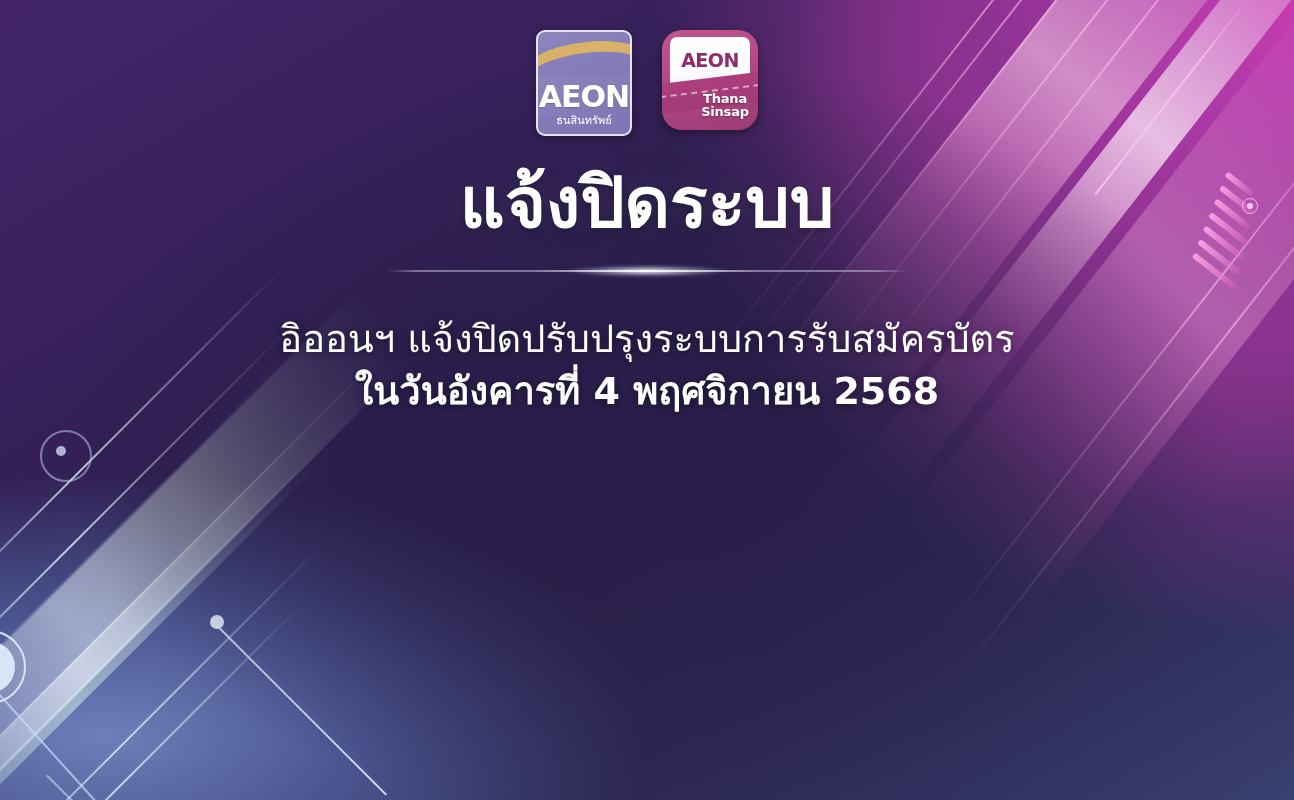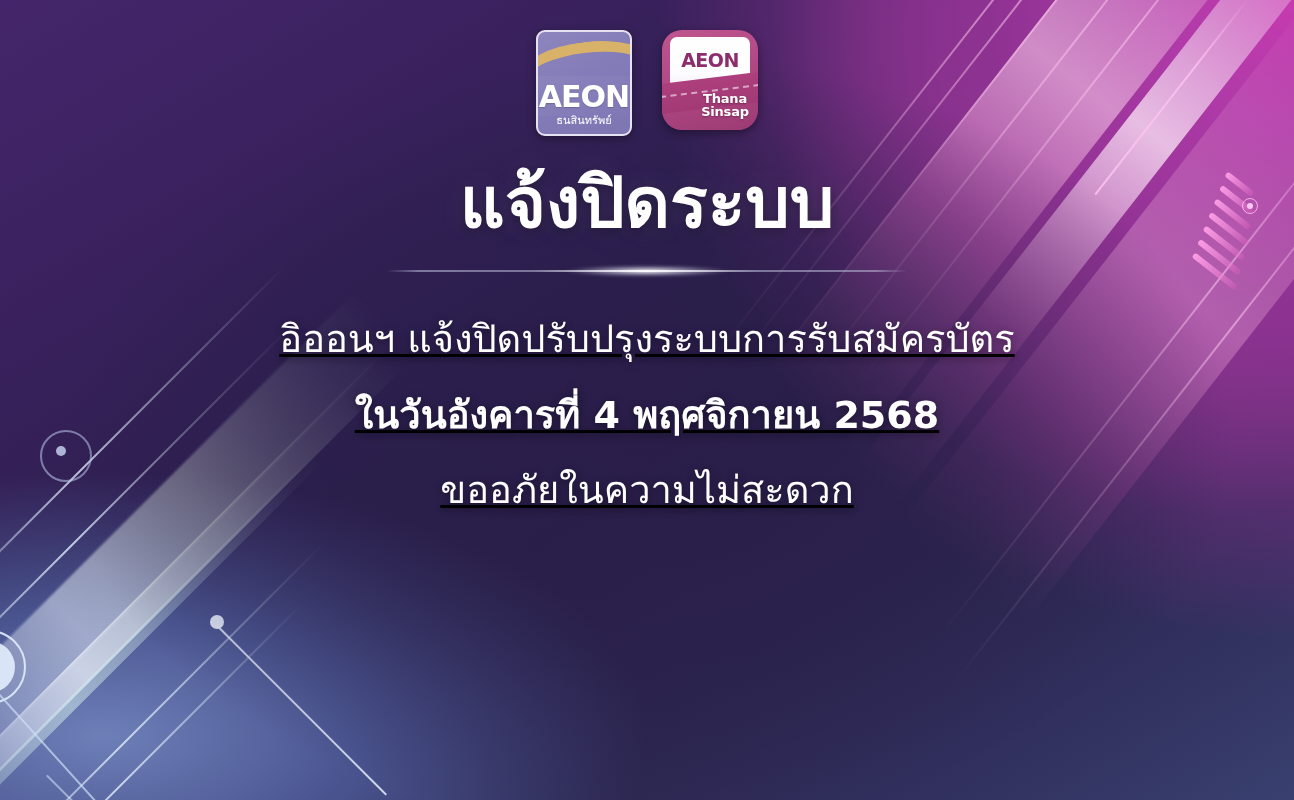--- a/index.html
+++ b/index.html
@@ -249,32 +249,32 @@
       rgba(200,200,230,0) 100%);
   }
   .divider-glow {
     position:absolute; left:50%; top:6px;
     width:230px; height:16px; margin-left:-115px;
     border-radius:50%;
     background:radial-gradient(ellipse 50% 50% at 50% 50%, rgba(255,255,255,0.98) 0%, rgba(245,242,255,0.55) 30%, rgba(220,215,255,0) 72%);
     filter:blur(1.5px);
   }
 
-  .body-block { margin-top:30px;text-decoration:underline; }
+  .body-block { margin-top:30px; }
 
   .line {
     color:#ffffff;
     line-height:1.30;
     text-shadow:0 2px 9px rgba(0,0,0,0.42);
     font-size:38px;
     font-weight:400;
     padding:0 40px;
   }
   .line.bold { font-weight:700; }
-  .line.sp-top { margin-top:26px;text-align:center; }
+  .line.sp-top { margin-top:2px;text-align:center; }
   .line.sp-top2 { margin-top:12px; }
 </style>
 </head>
 <body>
 
 <div id="stage">
 
   <div class="bg-base"></div>
 
   <div class="tr-streaks">
@@ -351,18 +351,17 @@
     <div class="headline">แจ้งปิดระบบ</div>
 
     <div class="divider-wrap">
       <div class="divider-line"></div>
       <div class="divider-glow"></div>
     </div>
 
     <div class="body-block">
       <div class="line">อิออนฯ แจ้งปิดปรับปรุงระบบการรับสมัครบัตร</div>
       <div class="line bold sp-top">ในวันอังคารที่ 4 พฤศจิกายน 2568</div>
-      <div class="line sp-top">ขออภัยในความไม่สะดวก</div>
     </div>
 
   </div>
 
 </div>
 
 </body></html>

